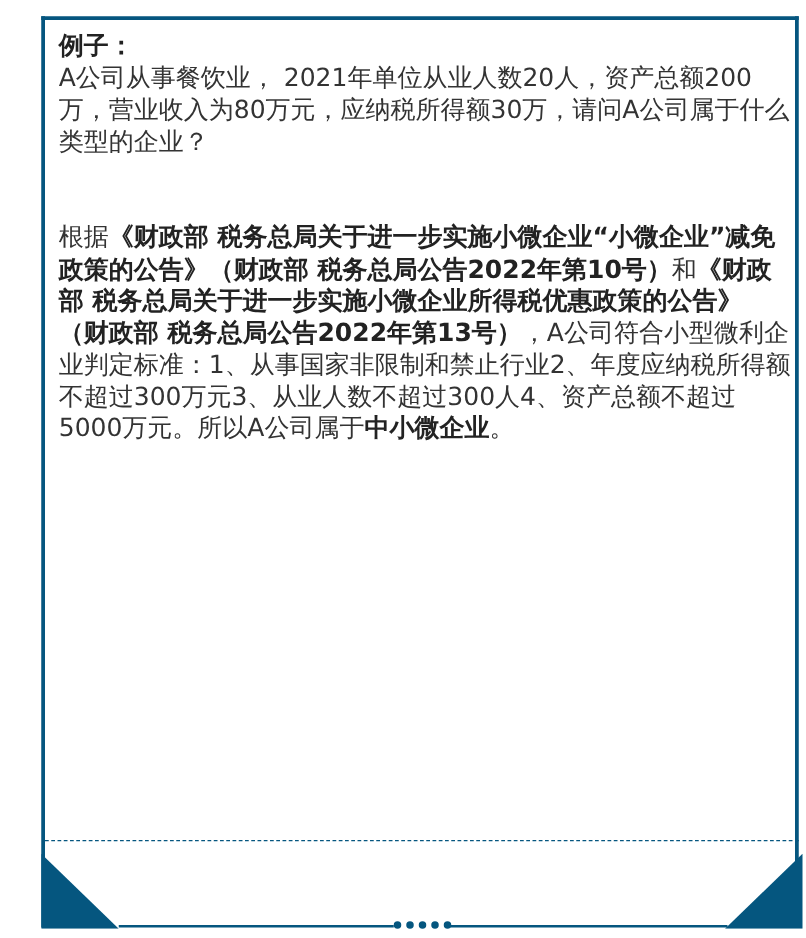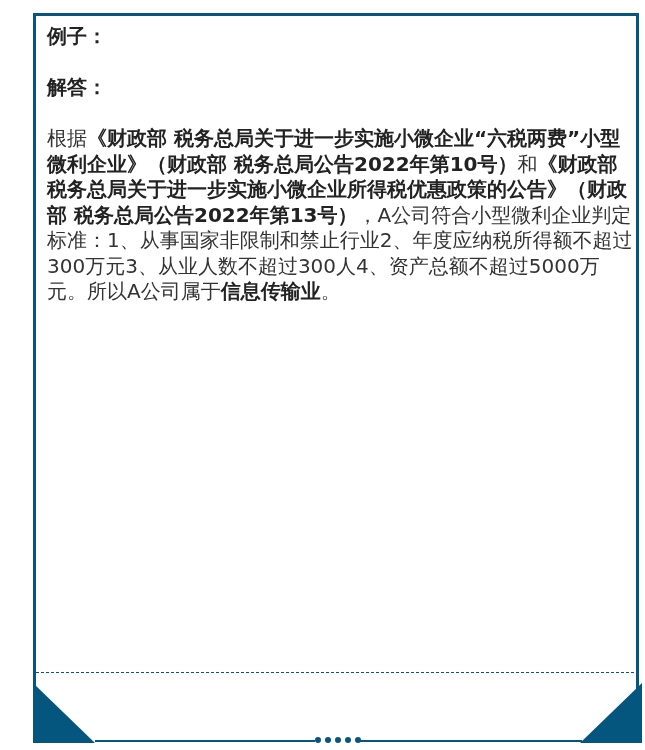--- a/index.html
+++ b/index.html
@@ -28,26 +28,26 @@
   .dots { position: absolute; left: 315px; top: 737px; display: flex; gap: 4px; }
   .dot { width: 6px; height: 6px; border-radius: 50%; background: #05567f; }
 </style>
 </head>
 <body>
 
 <div class="frame"></div>
 
 <div class="content">
   <p><b>例子：</b></p>
+  <p>A公司从事餐饮业， 2021年单位从业人数20人，资产总额200万，营业收入为80万元，应纳税所得额30万，请问A公司属于什么类型的企业？</p>
   <div class="gap"></div>
 
-  <p><b>解答：</b></p>
   <div class="gap2"></div>
 
-  <p><span>根据</span><b>《财政部 税务总局关于进一步实施小微企业“六税两费”小型微利企业》（财政部 税务总局公告2022年第10号）</b><span>和</span><b>《财政部 税务总局关于进一步实施小微企业所得税优惠政策的公告》（财政部 税务总局公告2022年第13号）</b><span>，A公司符合小型微利企业判定标准：1、从事国家非限制和禁止行业2、年度应纳税所得额不超过300万元3、从业人数不超过300人4、资产总额不超过5000万元。所以A公司属于</span><b>信息传输业</b><span>。</span></p>
+  <p><span>根据</span><b>《财政部 税务总局关于进一步实施小微企业“小微企业”减免政策的公告》（财政部 税务总局公告2022年第10号）</b><span>和</span><b>《财政部 税务总局关于进一步实施小微企业所得税优惠政策的公告》（财政部 税务总局公告2022年第13号）</b><span>，A公司符合小型微利企业判定标准：1、从事国家非限制和禁止行业2、年度应纳税所得额不超过300万元3、从业人数不超过300人4、资产总额不超过5000万元。所以A公司属于</span><b>中小微企业</b><span>。</span></p>
   <div class="gap2"></div>
 
 </div>
 
 <div class="dashed"></div>
 
 <svg class="tri-left" width="64" height="60">
   <polygon points="0,0 0,60 62,60" fill="#05567f"></polygon>
 </svg>
 <svg class="tri-right" width="64" height="60">

